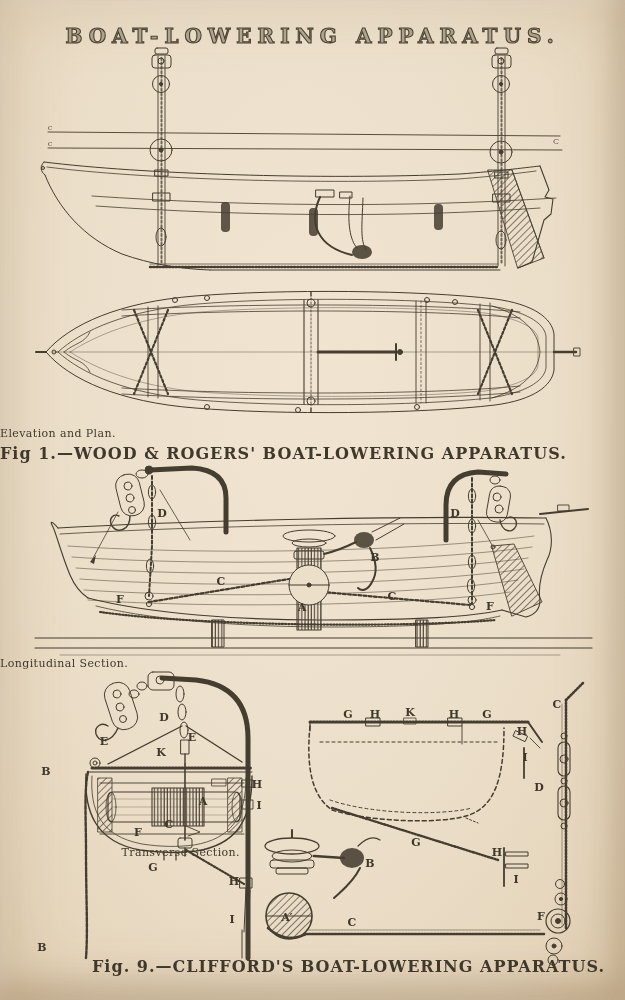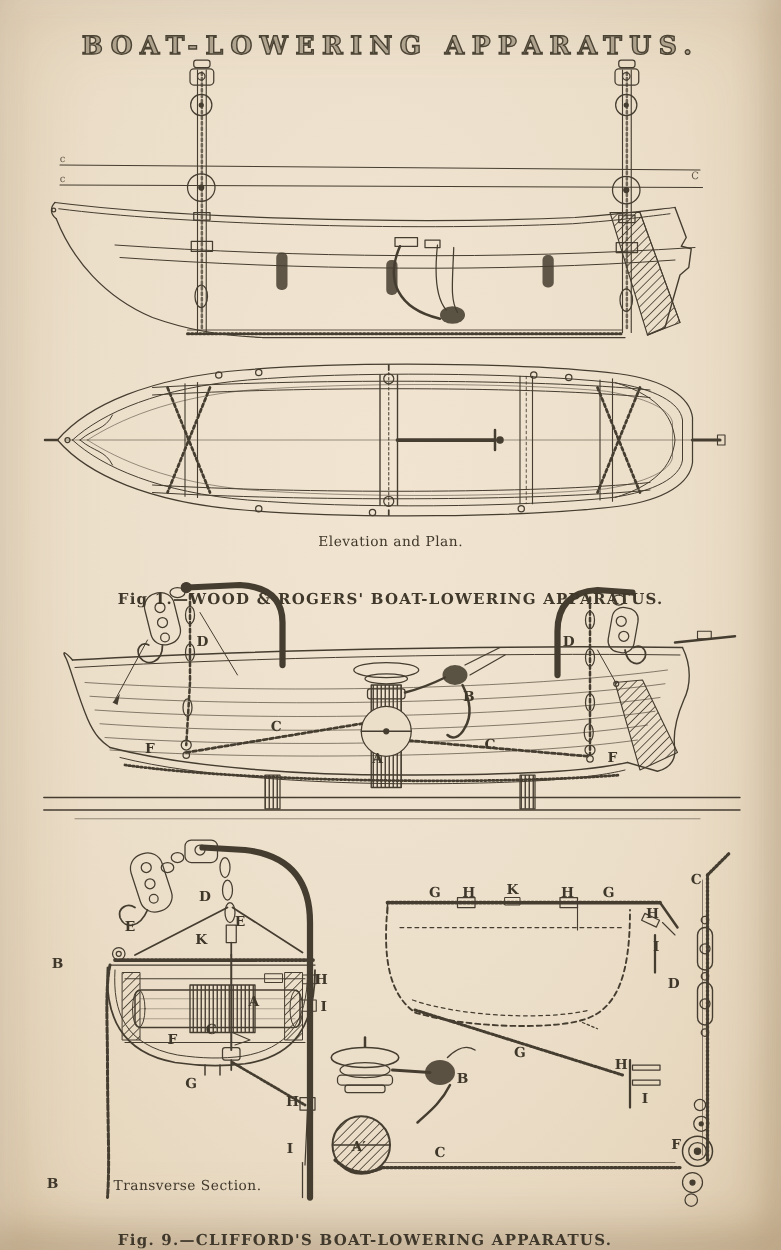--- a/index.html
+++ b/index.html
@@ -14,22 +14,22 @@
     position:absolute;top:24px;left:0;width:625px;text-align:center;
     font-size:20px;font-weight:700;letter-spacing:6px;
     color:#5a5142;
     -webkit-text-fill-color:transparent;
     -webkit-text-stroke:1.1px #4b4334;
     text-shadow:0 0 .4px rgba(70,60,40,.35);
   }
   .caption{
     position:absolute;font-size:11px;color:#3f382b;letter-spacing:.4px;white-space:nowrap;
   }
-  .cap-center{left:0;width:625px;text-align:center;}
-  .cap-fig{font-weight:700;letter-spacing:1px;font-size:12px;margin-top:28px;}
+  .cap-center{left:0;width:625px;text-align:left;}
+  .cap-fig{font-weight:700;letter-spacing:1px;font-size:16px;}
   .vol-label{position:absolute;left:21px;top:966px;font-style:italic;font-weight:700;font-size:13px;color:#3b342a;margin-top:34px;}
   svg.engraving{position:absolute;left:0;top:0;}
   svg.engraving *{vector-effect:non-scaling-stroke;}
   .ann-layer{position:absolute;inset:0;pointer-events:none;}
   .ann{position:absolute;transform:translate(-50%,-50%);font:700 11px "DejaVu Serif",serif;color:#3e372a;}
   .ann-sm{font-size:8px;font-weight:400;opacity:.8;}
 </style>
 </head>
 <body>
 
@@ -414,17 +414,18 @@
       <span class="ann" style="left: 370px; top: 863px;">B</span>
       <span class="ann" style="left: 497px; top: 852px;">H</span>
       <span class="ann" style="left: 516px; top: 879px;">I</span>
       <span class="ann" style="left: 287px; top: 917px;">A′</span>
       <span class="ann" style="left: 352px; top: 922px;">C</span>
       <span class="ann" style="left: 541px; top: 916px;">F</span>
     </div>
 
   <div class="caption cap-center" style="top:427px;">Elevation and Plan.</div>
   <div class="caption cap-center cap-fig" style="top:444px;">Fig 1.—WOOD &amp; ROGERS' BOAT-LOWERING APPARATUS.</div>
-  <div class="caption" style="left:60px;top:942px;width:180px;text-align:center;">Transverse Section.</div>
+  <div class="caption cap-center" style="top:657px;">Longitudinal Section.</div>
+  <div class="caption" style="left:60px;top:846px;width:180px;text-align:right;">Transverse Section.</div>
   <div class="caption cap-fig" style="left:92px;top:957px;width:400px;text-align:center;">Fig. 9.—CLIFFORD'S BOAT-LOWERING APPARATUS.</div>
 
   <div class="vol-label">VOL. 3.</div>
 </div>
 
 </body></html>

